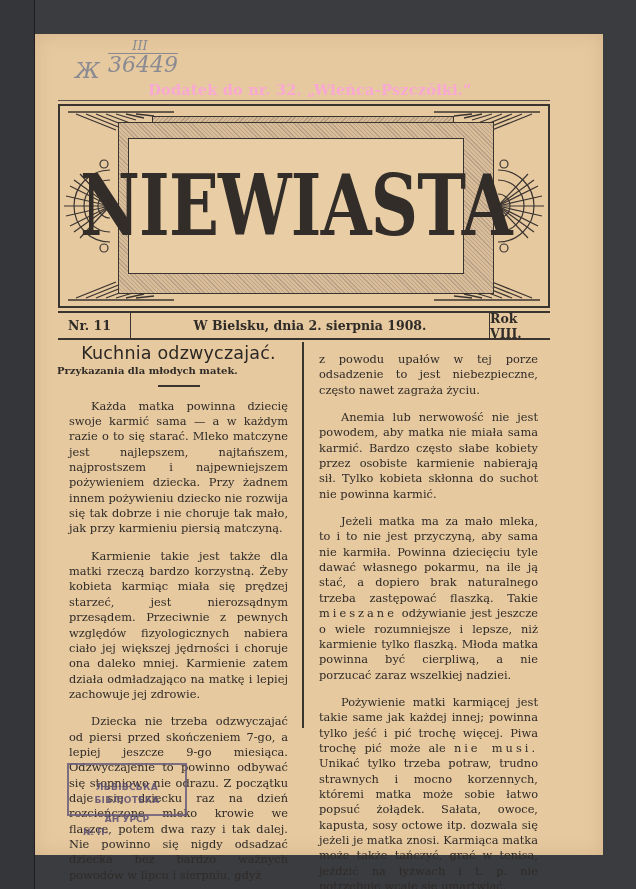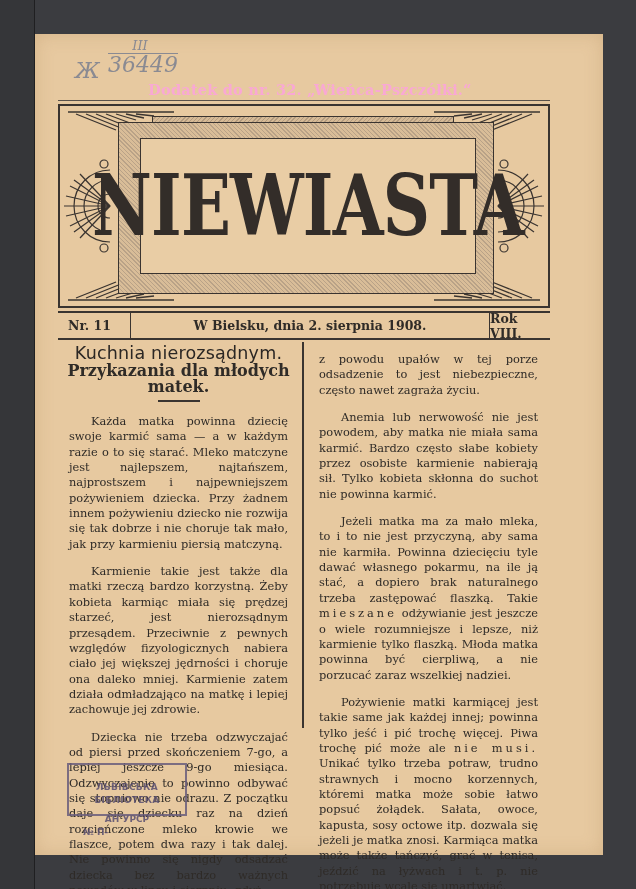--- a/index.html
+++ b/index.html
@@ -11,40 +11,40 @@
   .handwrite .frac { position:absolute; left:33px; top:-12px; text-align:center; width:70px; }
   .handwrite .num-top { font-size:13px; display:block; margin-left:-6px; }
   .handwrite .num-bot { font-size:22px; border-top:1px solid #8a8a92; display:block; line-height:22px; }
   .supplement { position:absolute; left:60px; top:81px; width:500px; text-align:center; font-family:"DejaVu Serif", serif; font-weight:bold; font-size:14.5px; letter-spacing:0.2px; color:#f9a8d4; }
   .topline { position:absolute; left:58px; top:100px; width:492px; height:1px; background:#5a524a; }
   .masthead { position:absolute; left:58px; top:104px; width:492px; height:204px; border:2px solid #3a3430; box-sizing:border-box; }
   .mast-inner-outer { position:absolute; left:58px; top:16px; width:374px; height:170px; border:1.5px solid #3a3430;
      background: repeating-linear-gradient(45deg, #b9a287 0 1px, #d9bd98 1px 3px), #cfb593; }
   .mast-inner-frame { position:absolute; left:92px; top:10px; width:300px; height:170px; border:1.5px solid #3a3430;
      background: repeating-linear-gradient(-45deg, #b49c80 0 1px, #d6ba96 1px 3px); }
-  .mast-title-box { position:absolute; left:80px; top:32px; width:334px; height:134px; border:1.5px solid #3a3430; background:#e9cda5; display:flex; align-items:center; justify-content:center; }
+  .mast-title-box { position:absolute; left:68px; top:32px; width:334px; height:134px; border:1.5px solid #3a3430; background:#e9cda5; display:flex; align-items:center; justify-content:center; }
   .mast-title { font-family:"DejaVu Serif", serif; font-weight:bold; font-size:84px; letter-spacing:-1px; color:#332d29; transform:scaleX(0.78); transform-origin:center; line-height:1; }
   .orn { position:absolute; width:50px; height:96px; top:52px; }
   .orn.left { left:2px; }
   .orn.right { right:2px; transform:scaleX(-1); }
   .fan { position:absolute; width:110px; height:22px; }
   .fan.tl { left:6px; top:4px; }
   .fan.bl { left:6px; bottom:4px; transform:scaleY(-1); }
   .fan.tr { right:6px; top:4px; transform:scaleX(-1); }
   .fan.br { right:6px; bottom:4px; transform:scale(-1,-1); }
   .infobar { position:absolute; left:58px; top:311px; width:492px; height:29px; border-top:2px solid #3a3430; border-bottom:2px solid #3a3430; box-sizing:border-box; display:flex; align-items:center; font-weight:bold; font-size:12.5px; color:#2f2b27; }
   .infobar .nr { width:62px; padding-left:10px; border-right:1.5px solid #3a3430; height:100%; display:flex; align-items:center; }
   .infobar .place { flex:1; text-align:center; }
   .infobar .rok { width:60px; border-left:1.5px solid #3a3430; height:100%; display:flex; align-items:center; justify-content:center; }
   .col { position:absolute; top:340px; font-family:"DejaVu Serif", serif; font-size:11.4px; line-height:15.35px; color:#2f2b27; text-align:justify; }
   .col.left { left:57px; width:243px; }
   .col.right { left:307px; width:243px; }
   .divider { position:absolute; left:302px; top:342px; width:1.5px; height:386px; background:#3a3430; }
   .art-title { font-family:"DejaVu Sans", sans-serif; font-size:17.5px; text-align:center; margin:6px 0 2px; color:#2b2724; letter-spacing:0.2px; }
-  .art-sub { font-weight:bold; font-size:16px; text-align:center; margin:0 0 6px; }
+  .art-sub { font-weight:bold; font-size:10px; margin:0 0 6px; }
   .art-rule { width:42px; height:2px; background:#3a3430; margin:0 auto 10px; }
   .col p { margin:12px; text-indent:22px; }
   .col p.cont { text-indent:0; }
   .spaced { letter-spacing:3px; }
   .stamp { position:absolute; left:67px; top:763px; width:120px; height:53px; border:2px solid #6a5d7c; color:#5a4f70; font-family:"DejaVu Sans", sans-serif; font-weight:bold; font-size:9px; line-height:13px; box-sizing:border-box; padding:16px 4px; opacity:0.85; }
   .stamp .l1 { display:block; text-align:center; letter-spacing:0.3px; }
   .stamp .l2 { display:block; text-align:center;margin-top:6px; }
   .stamp .l3 { display:block; padding-left:10px; }
 </style>
 </head>
@@ -159,21 +159,21 @@
   </div>
 </div>
 
 <div class="infobar">
   <span class="nr">Nr. 11</span>
   <span class="place">W Bielsku, dnia 2. sierpnia 1908.</span>
   <span class="rok">Rok VIII.</span>
 </div>
 
 <div class="col left">
-  <div class="art-title">Kuchnia nierozsądnym.</div>
+  <div class="art-title">Kuchnia odzwyczajać.</div>
   <div class="art-sub">Przykazania dla młodych matek.</div>
   <div class="art-rule"></div>
   <p>Każda matka powinna dziecię swoje karmić sama — a w każdym razie o to się starać. Mleko matczyne jest najlepszem, najtańszem, najprostszem i najpewniejszem pożywieniem dziecka. Przy żadnem innem pożywieniu dziecko nie rozwija się tak dobrze i nie choruje tak mało, jak przy karmieniu piersią matczyną.</p>
   <p>Karmienie takie jest także dla matki rzeczą bardzo korzystną. Żeby kobieta karmiąc miała się prędzej starzeć, jest nierozsądnym przesądem. Przeciwnie z pewnych względów fizyologicznych nabiera ciało jej większej jędrności i choruje ona daleko mniej. Karmienie zatem działa odmładzająco na matkę i lepiej zachowuje jej zdrowie.</p>
   <p>Dziecka nie trzeba odzwyczajać od piersi przed skończeniem 7-go, a lepiej jeszcze 9-go miesiąca. Odzwyczajenie to powinno odbywać się stopniowo nie odrazu. Z początku daje się dziecku raz na dzień rozcieńczone mleko krowie we flaszce, potem dwa razy i tak dalej. Nie powinno się nigdy odsadzać dziecka bez bardzo ważnych powodów w lipcu i sierpniu, gdyż</p>
 </div>
 
 <div class="divider"></div>
 
 <div class="col right">

